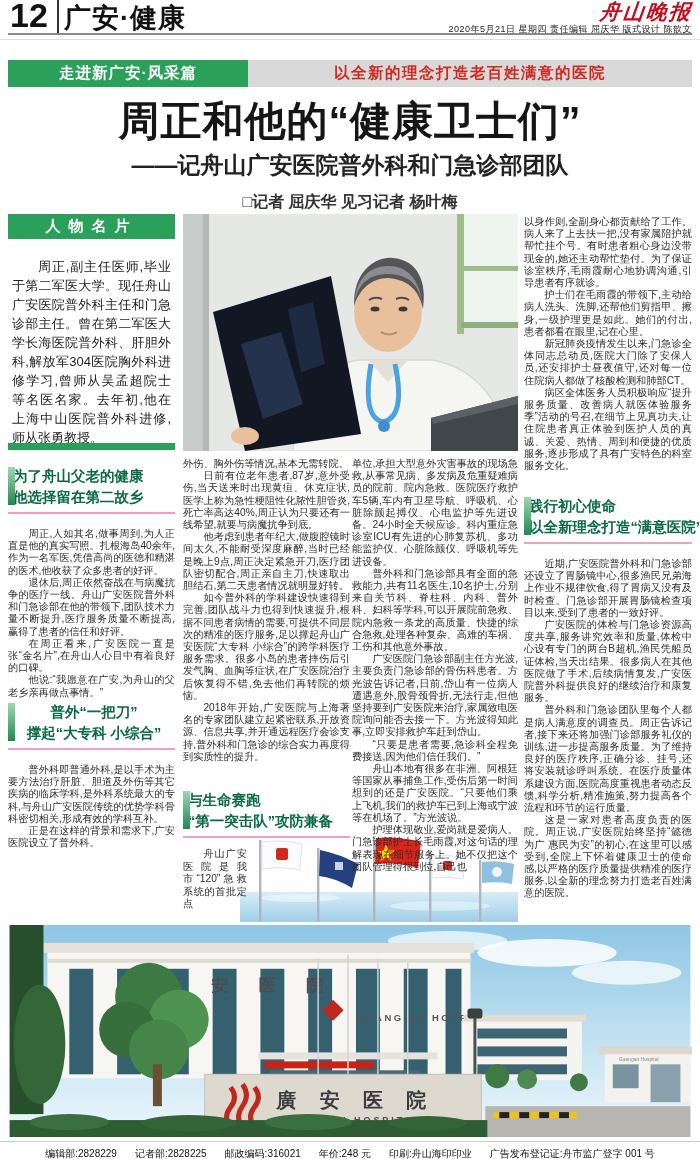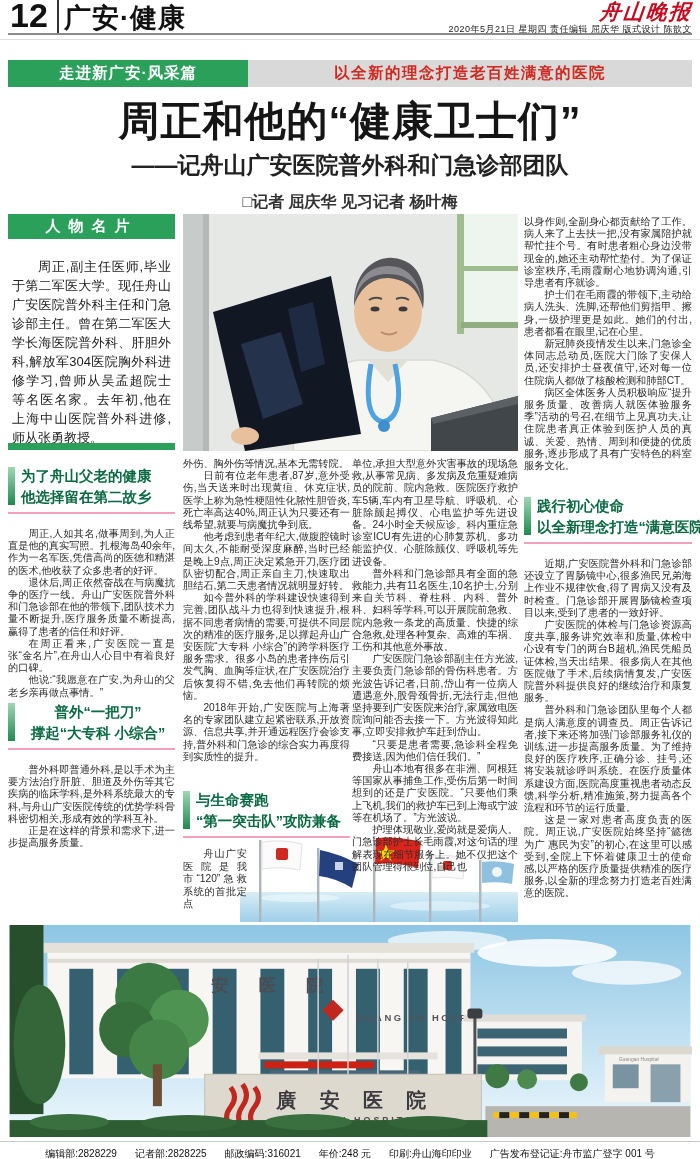--- a/index.html
+++ b/index.html
@@ -30,21 +30,21 @@
   .paras{position:absolute;left:0;right:0;overflow:hidden;z-index:2;}
   .paras p{margin:0;font-size:10.2px;line-height:12.2px;color:#2b2b2b;text-align:justify;text-indent:2em;}
   .paras p.noind{text-indent:0;}
   
   #profile{position:absolute;left:0;top:0;width:167px;height:236px;background:#fff;}
   #profile-bar{height:25px;background:#2aa05a;color:#fff;font-size:15px;font-weight:700;
                display:flex;align-items:center;justify-content:center;letter-spacing:8px;}
   #profile-body{padding:18px 4px 0 4px;font-size:13px;line-height:19px;color:#222;text-align:justify;text-indent:2em;height:186px;overflow:hidden;}
   #profile-foot{position:absolute;left:0;bottom:0;width:100%;height:7px;background:#2aa05a;}
   
-  .sec{position:absolute;left:0;width:167px;padding:2px 0 6px 13px;box-sizing:border-box;z-index:2;}
+  .sec{position:absolute;left:0;width:167px;padding:2px 0 6px 5px;box-sizing:border-box;z-index:2;}
   .sec .bar{position:absolute;left:0;top:3px;bottom:9px;width:7px;background:linear-gradient(180deg,#9fd6b4,#1f8a4f);}
   .sec .ln{font-size:14.5px;font-weight:800;color:#0a6a43;line-height:21px;letter-spacing:0;white-space:nowrap;}
   .sec .under{position:absolute;left:0;right:0;bottom:0;height:2.5px;background:#f2a0bb;}
   
   #doctor-photo{position:absolute;left:175px;top:0;width:335px;height:237px;}
   #flags-photo{position:absolute;left:232px;top:620px;width:278px;height:88px;z-index:1;}
   #tail-text{position:absolute;left:0;top:634px;width:64px;overflow:hidden;z-index:2;
              font-size:10.2px;line-height:12.6px;color:#2b2b2b;text-align:justify;text-indent:2em;}
   #hospital-photo{left:8px;top:925px;width:684px;height:212px;}
   
@@ -92,21 +92,21 @@
       <p>他说:“我愿意在广安,为舟山的父老乡亲再做点事情。”</p>
     </div>
     <div class="sec" style="top:486px;text-align:center;">
       <div class="bar"></div>
       <div class="ln">普外“一把刀”</div>
       <div class="ln">撑起“大专科 小综合”</div>
       <div class="under"></div>
     </div>
     <div class="paras" style="top:550px;height:158px;">
       <p>普外科即普通外科,是以手术为主要方法治疗肝脏、胆道及外伤等其它疾病的临床学科,是外科系统最大的专科,与舟山广安医院传统的优势学科骨科密切相关,形成有效的学科互补。</p>
-      <p>正是在这样的背景和需求下,进一步提高服务质量。</p>
+      <p>正是在这样的背景和需求下,广安医院设立了普外科。</p>
     </div>
   </div>
 
   <svg id="doctor-photo" viewBox="0 0 335 237">
     <rect x="0" y="0" width="335" height="237" fill="#e6e8e6"></rect>
     <rect x="0" y="0" width="20" height="237" fill="#c7cbca"></rect>
     <rect x="20" y="0" width="6" height="237" fill="#b4b8b7"></rect>
     <rect x="278" y="0" width="57" height="112" fill="#eef5ee"></rect>
     <rect x="274" y="0" width="7" height="120" fill="#9dbd8e"></rect>
     <rect x="278" y="52" width="57" height="5" fill="#9dbd8e"></rect>

